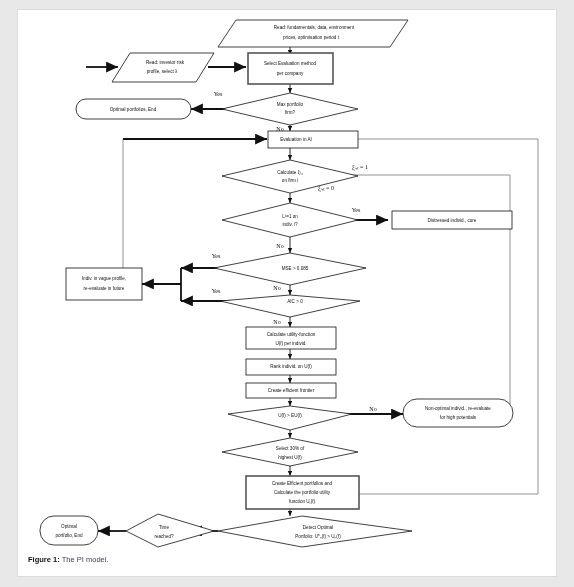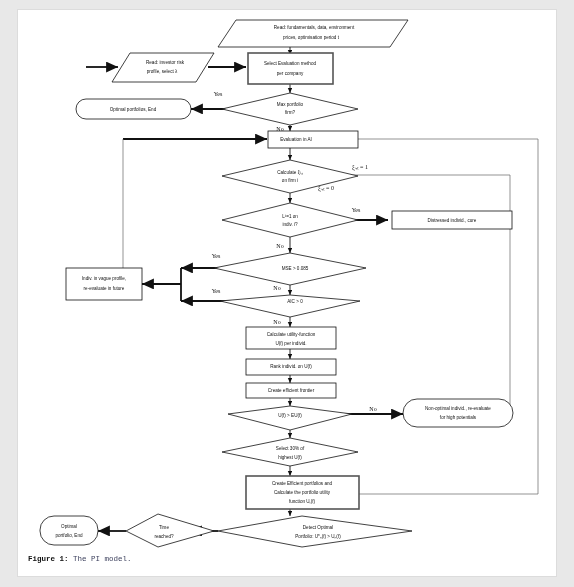--- a/index.html
+++ b/index.html
@@ -21,21 +21,21 @@
     left:0; top:0;
     width:538px; height:540px;
     background:#ffffff;
   }
   #caption{
     position:absolute;
     left:10px; top:545px;
     width:520px;
     font-size:7.5px;
     color:#3b3f5c;
-    font-family:Liberation Mono, monospace;
+    font-family:Liberation Sans, sans-serif;
   }
   #caption .lbl{font-weight:bold;color:#111;}
   svg{display:block;}
   .nodeText{
     font-family:"Liberation Sans", sans-serif;
     font-size:4.6px;
     fill:#111;
     text-anchor:middle;
     dominant-baseline:middle;
   }

